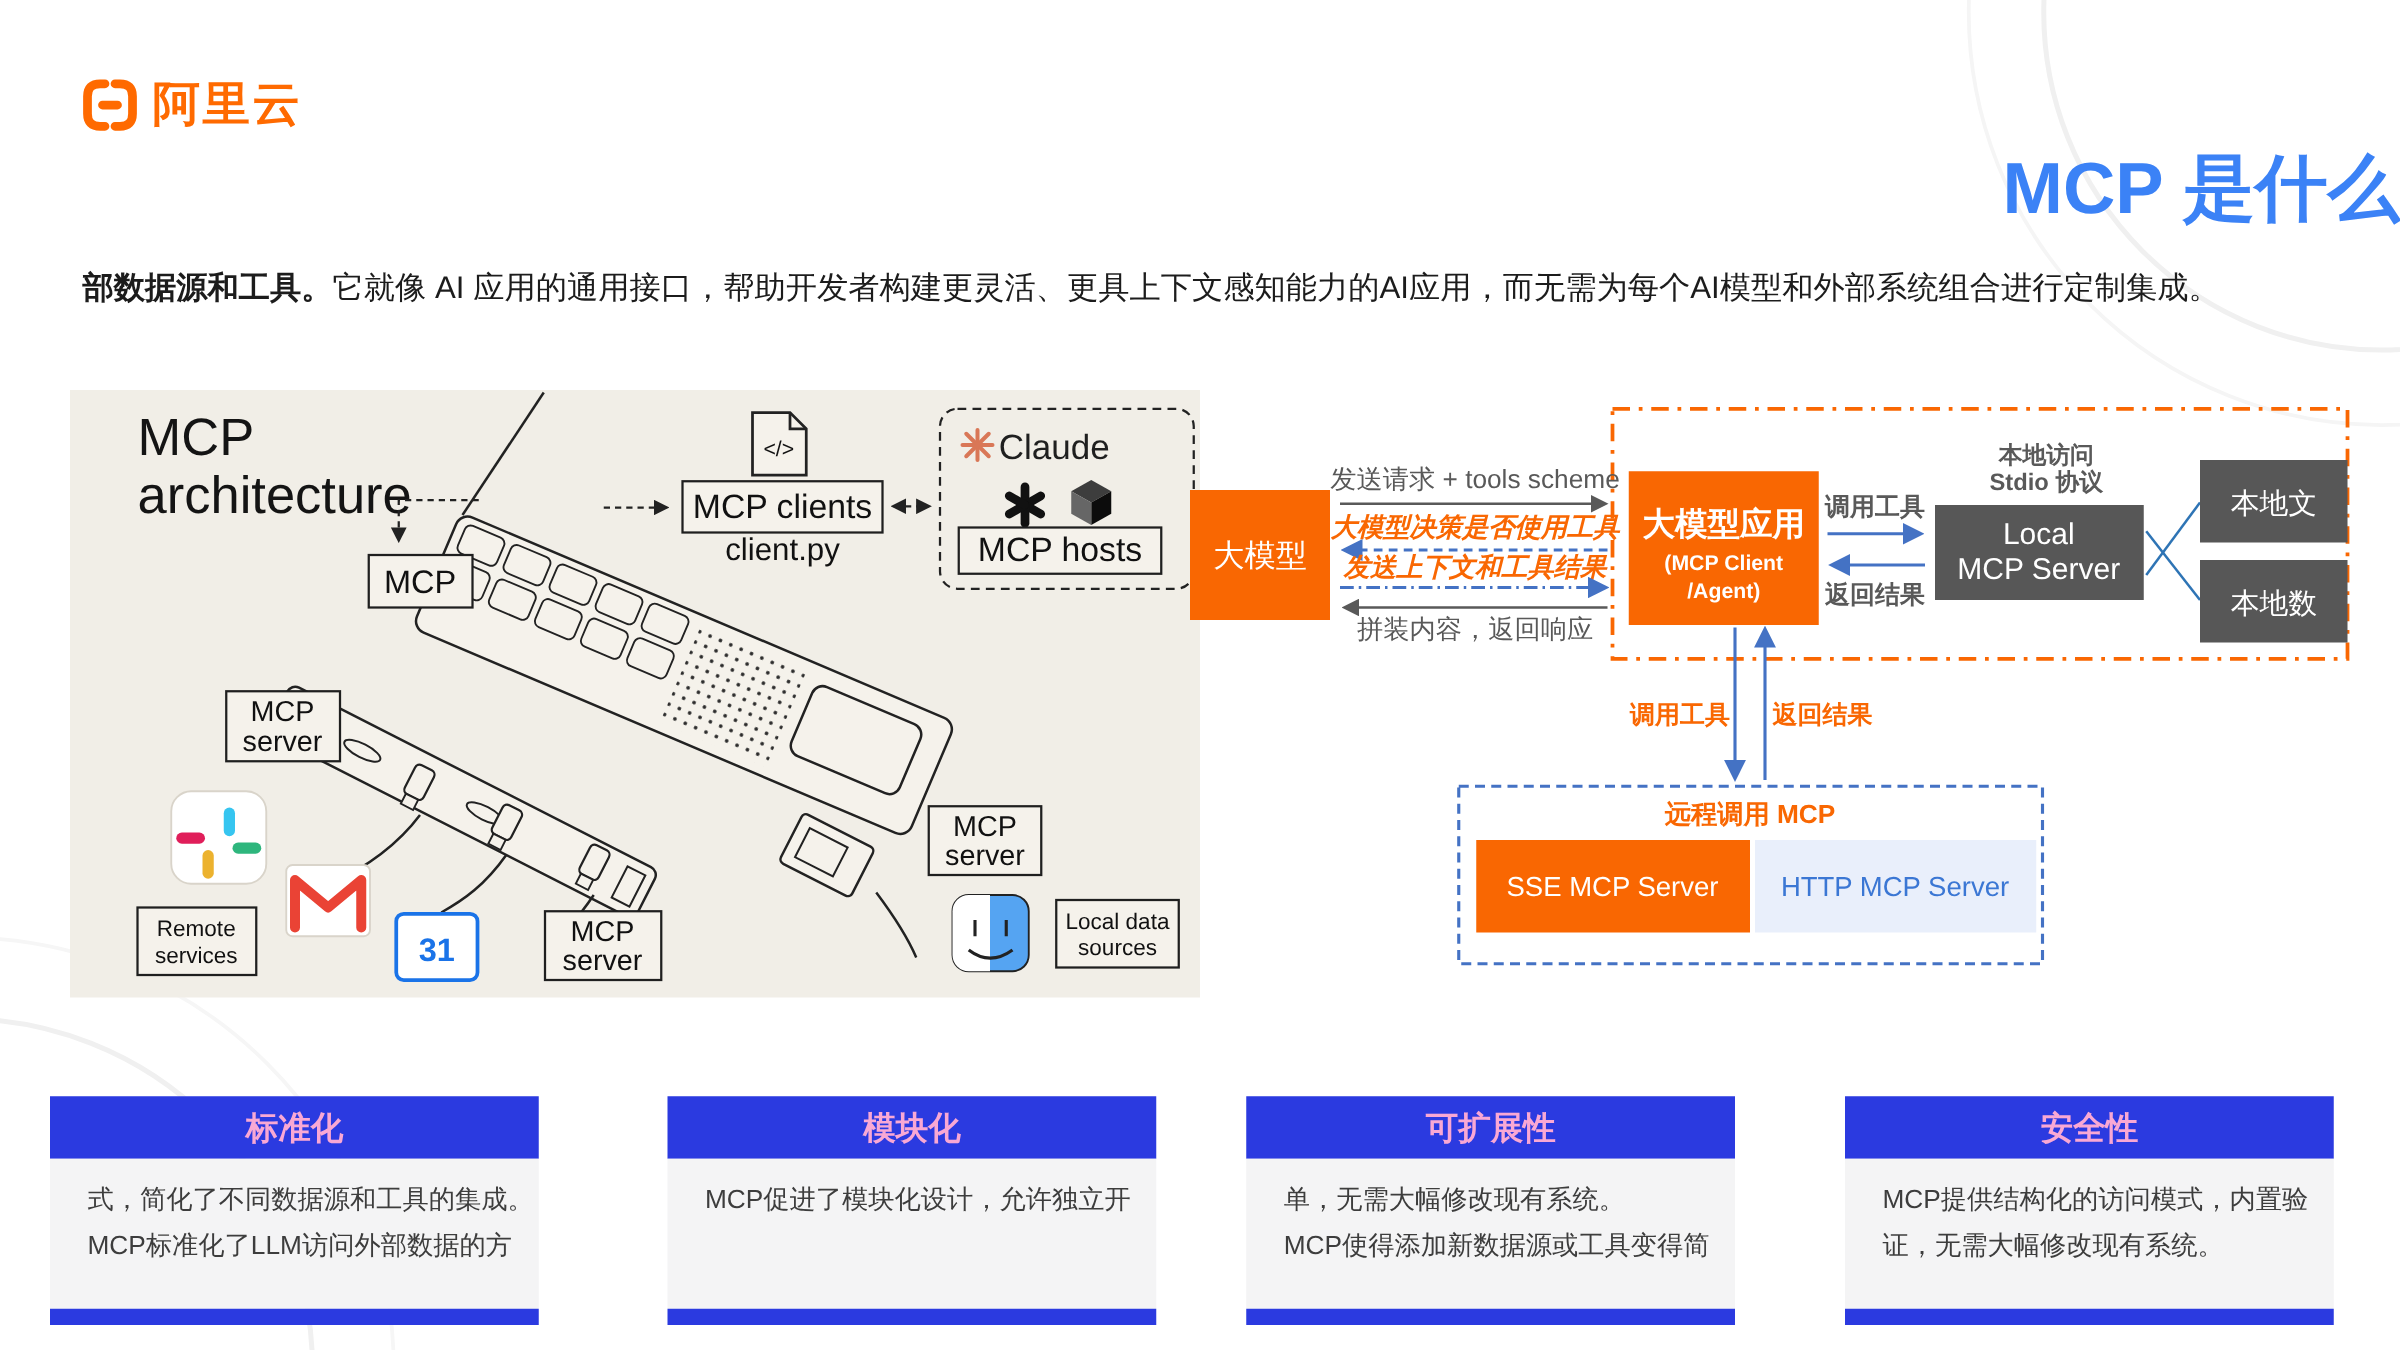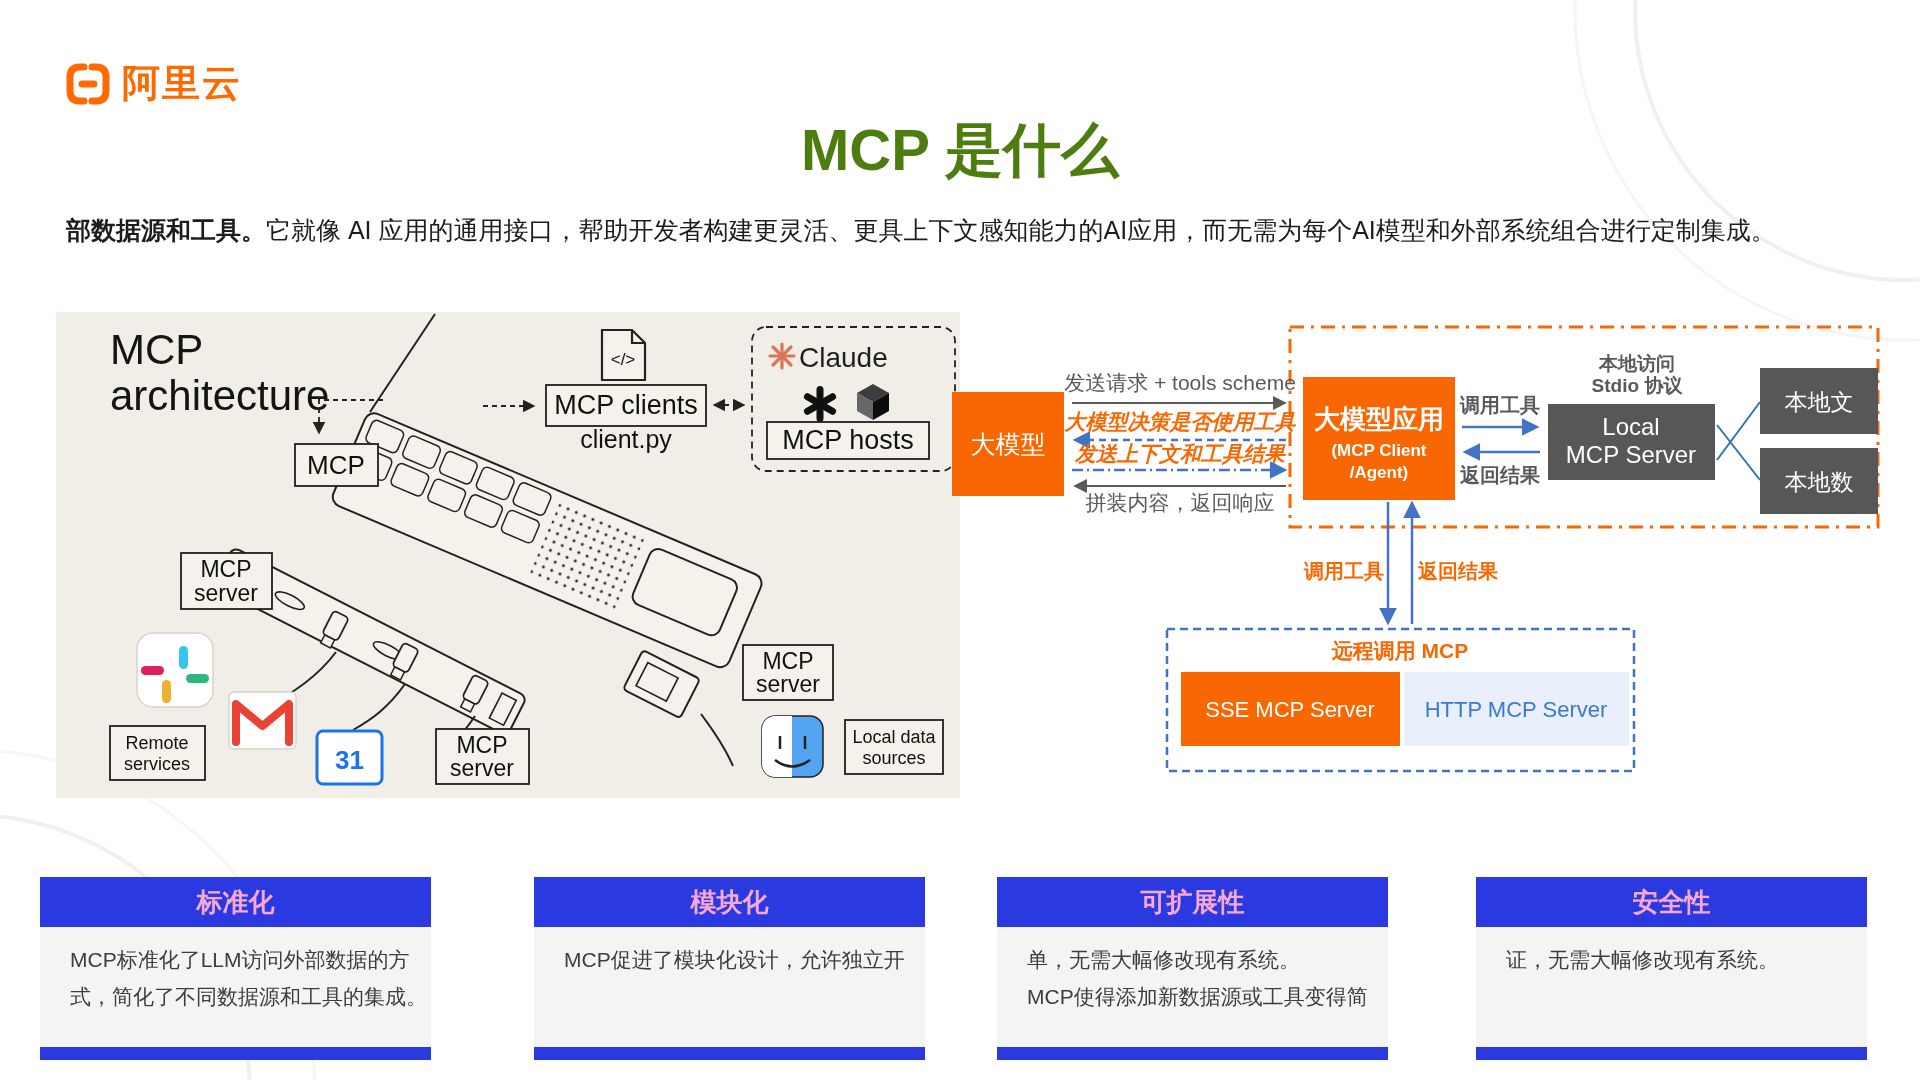--- a/index.html
+++ b/index.html
@@ -2,22 +2,22 @@
 <html><head>
 <meta charset="utf-8">
 <style>
   html,body{margin:0;padding:0;background:#fff;}
   .page{position:relative;width:1920px;height:1080px;overflow:hidden;background:#fff;
         font-family:"Liberation Sans","DejaVu Sans",sans-serif;color:#1a1a1a;}
   .bgdec{position:absolute;left:0;top:0;width:1920px;height:1080px;pointer-events:none;}
   
   .logo{position:absolute;left:64px;top:58px;display:flex;align-items:center;gap:10px;}
   .logo-text{font-size:38px;font-weight:800;color:#FF6A00;letter-spacing:2px;}
-  .title{position:absolute;left:0;right:0;top:112px;text-align:center;
-         font-size:58px;font-weight:800;color:#4d7c0f;}
+  .title{position:absolute;left:0;right:0;top:112px;text-align:right;
+         font-size:58px;font-weight:800;color:#3b82f6;}
   
   .intro{position:absolute;left:66px;top:206px;width:1800px;font-size:25px;line-height:48px;color:#1c1c1c;}
   .intro .ln{white-space:nowrap;}
   .b{font-weight:700;}
   .oi{color:#F96702;font-weight:700;}
   
   .arch-panel{position:absolute;left:56px;top:312px;width:877px;height:486px;background:#F1EEE7;padding-left:27px;}
   .arch-svg text{font-family:"Liberation Sans","DejaVu Sans",sans-serif;}
   .boxfill{fill:#F5F2EB;stroke:#1f1f1f;stroke-width:1.8;}
   .dash{stroke:#222;stroke-width:1.8;stroke-dasharray:5 4;fill:none;}
@@ -298,22 +298,22 @@
     </g>
     <g>
       <rect x="464" y="352" width="225" height="74" fill="#E9EFFB"></rect>
       <text x="576" y="397" font-size="22" text-anchor="middle" fill="#3B77D4">HTTP MCP Server</text>
     </g>
   </svg>
 
   <div class="card" style="left:40px">
     <div class="card-header">标准化</div>
     <div class="card-body">
+      <div>式，简化了不同数据源和工具的集成。</div>
       <div>MCP标准化了LLM访问外部数据的方</div>
-      <div>式，简化了不同数据源和工具的集成。</div>
     </div>
     <div class="card-strip"></div>
   </div>
   <div class="card" style="left:534px">
     <div class="card-header">模块化</div>
     <div class="card-body">
       <div>MCP促进了模块化设计，允许独立开</div>
     </div>
     <div class="card-strip"></div>
   </div>
@@ -321,18 +321,19 @@
     <div class="card-header">可扩展性</div>
     <div class="card-body">
       <div>单，无需大幅修改现有系统。</div>
       <div>MCP使得添加新数据源或工具变得简</div>
     </div>
     <div class="card-strip"></div>
   </div>
   <div class="card" style="left:1476px">
     <div class="card-header">安全性</div>
     <div class="card-body">
+      <div>MCP提供结构化的访问模式，内置验</div>
       <div>证，无需大幅修改现有系统。</div>
     </div>
     <div class="card-strip"></div>
   </div>
 
 </div>
 
 </body></html>

